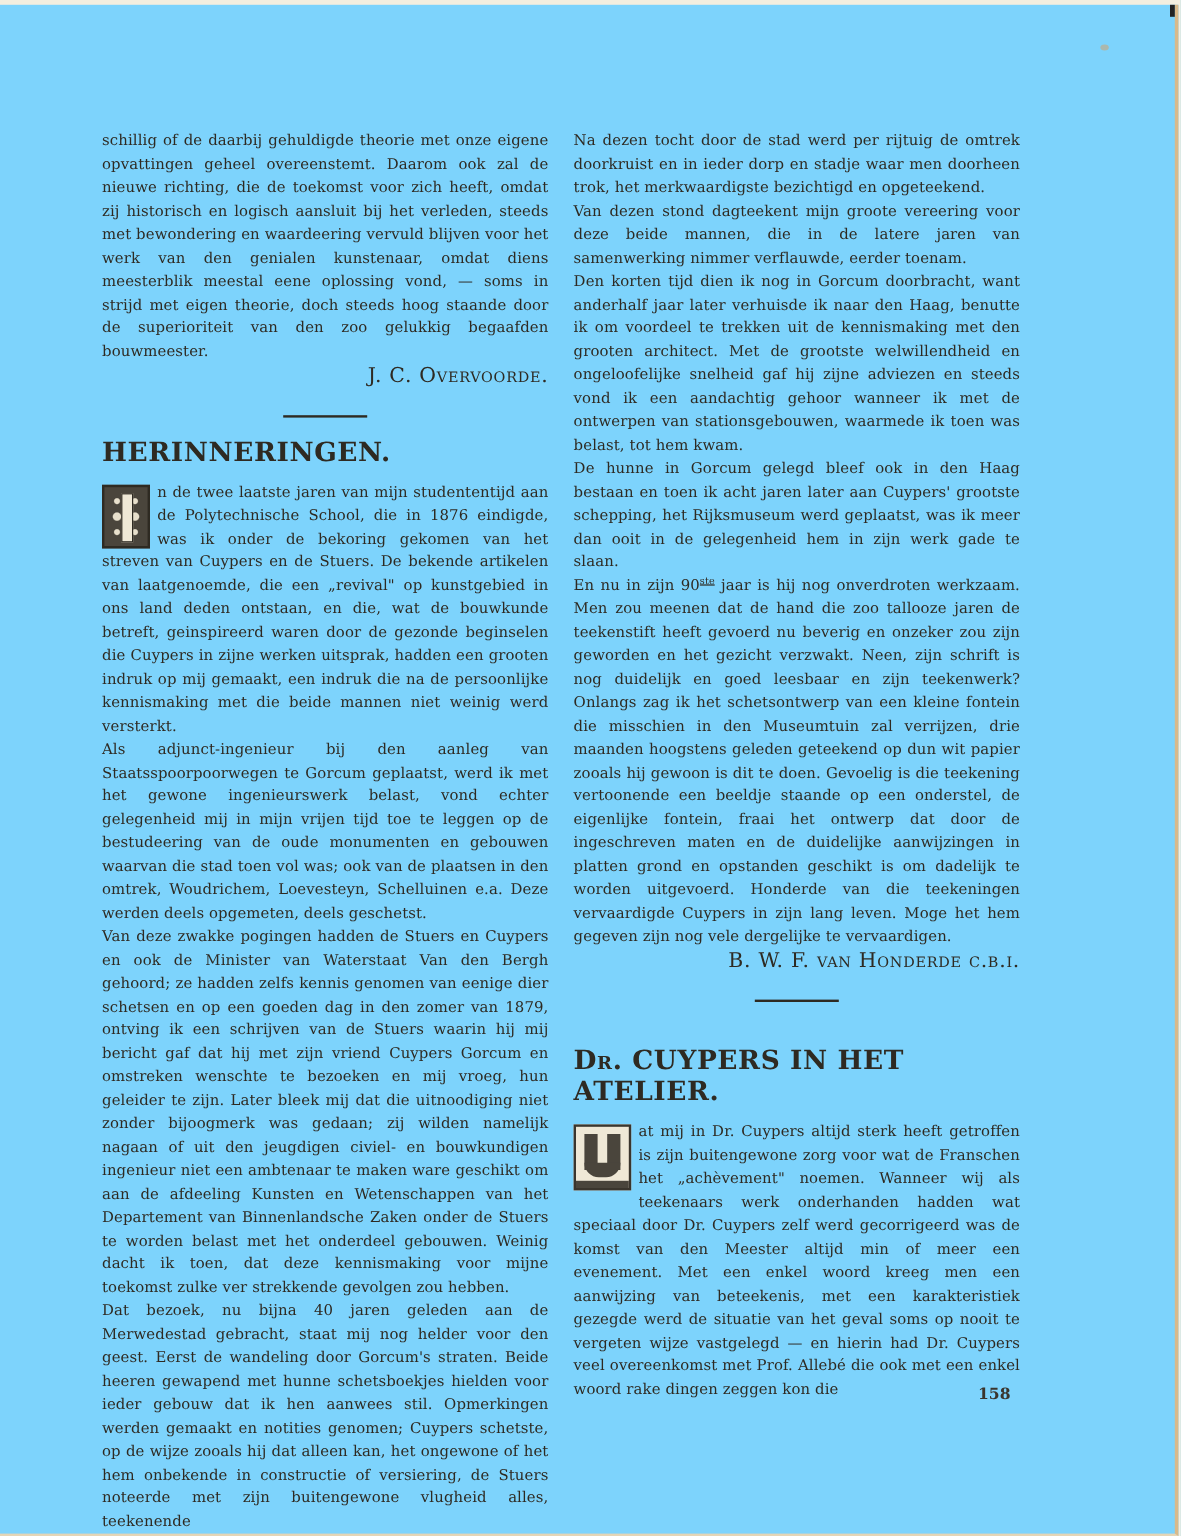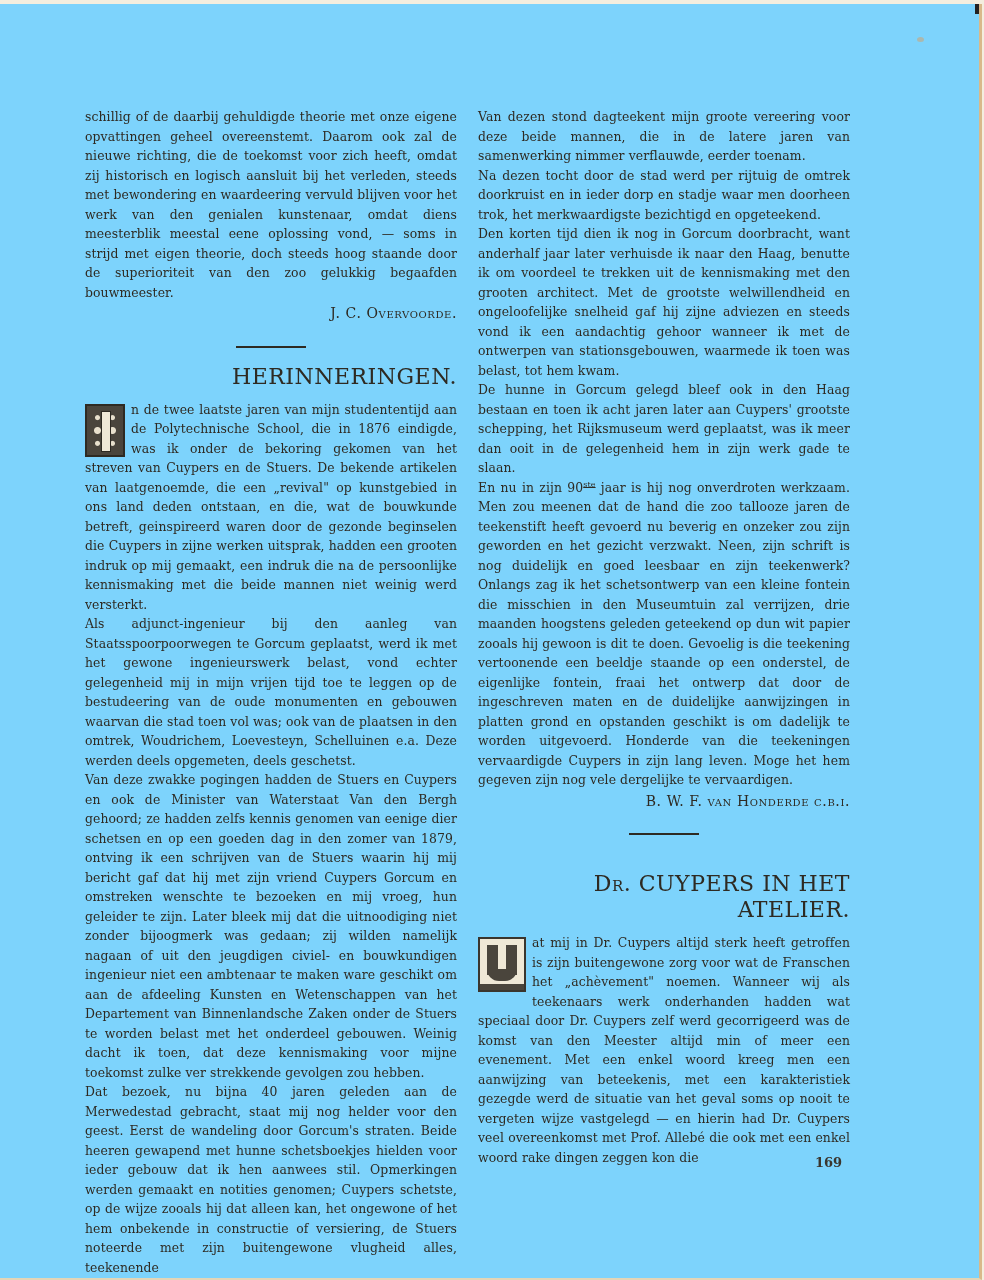--- a/index.html
+++ b/index.html
@@ -18,26 +18,26 @@
   }
   .edge-dark { position:absolute; right:0; top:0; width:4px; height:10px; background:#222; }
   .col {
     position:absolute; top:103px; width:372px;
     font-size:12.4px; line-height:19.5px; text-align:justify;
     letter-spacing:0.1px;
   }
   .col.left { left:85px; }
   .col.right { left:478px; }
   .para { margin:0; text-indent:0; }
-  .signature { text-align:right; font-size:14px; letter-spacing:0.6px; margin:2px 0 0 0; }
+  .signature { text-align:right; font-size:17px; letter-spacing:0.6px; margin:2px 0 0 0; }
   .signature .sc { font-variant:small-caps; }
   .rule { width:70px; height:2px; background:#2e2a22; margin:22px auto 0 auto; }
   .title {
-    text-align:right; font-size:22px; letter-spacing:0.5px; margin:16px 0 10px 0;
-    font-weight:normal; line-height:26px;
+    text-align:left; font-size:22px; letter-spacing:0.5px; margin:16px 0 10px 0;
+    font-weight:bold; line-height:26px;
   }
   .initial {
     float:left; width:40px; height:53px; margin:4px 6px 0 0;
     background:#4a453c; position:relative; box-sizing:border-box;
     border:2px solid #2e2a22;
   }
   .initial .orn {
     position:absolute; inset:3px;
     background:
       radial-gradient(circle at 25% 20%, #e8e0cc 2px, transparent 3px),
@@ -92,34 +92,34 @@
           <span class="orn"></span>
           <span class="letter-bar"></span>
         </span><span>n de twee laatste jaren van mijn studententijd aan de Polytechnische School, die in 1876 eindigde, was ik onder de bekoring gekomen van het streven van Cuypers en de Stuers. De bekende artikelen van laatgenoemde, die een „revival" op kunstgebied in ons land deden ontstaan, en die, wat de bouwkunde betreft, geinspireerd waren door de gezonde beginselen die Cuypers in zijne werken uitsprak, hadden een grooten indruk op mij gemaakt, een indruk die na de persoonlijke kennismaking met die beide mannen niet weinig werd versterkt.</span>
     </p>
     <p class="para">Als adjunct-ingenieur bij den aanleg van Staatsspoorpoorwegen te Gorcum geplaatst, werd ik met het gewone ingenieurswerk belast, vond echter gelegenheid mij in mijn vrijen tijd toe te leggen op de bestudeering van de oude monumenten en gebouwen waarvan die stad toen vol was; ook van de plaatsen in den omtrek, Woudrichem, Loevesteyn, Schelluinen e.a. Deze werden deels opgemeten, deels geschetst.</p>
     <p class="para">Van deze zwakke pogingen hadden de Stuers en Cuypers en ook de Minister van Waterstaat Van den Bergh gehoord; ze hadden zelfs kennis genomen van eenige dier schetsen en op een goeden dag in den zomer van 1879, ontving ik een schrijven van de Stuers waarin hij mij bericht gaf dat hij met zijn vriend Cuypers Gorcum en omstreken wenschte te bezoeken en mij vroeg, hun geleider te zijn. Later bleek mij dat die uitnoodiging niet zonder bijoogmerk was gedaan; zij wilden namelijk nagaan of uit den jeugdigen civiel- en bouwkundigen ingenieur niet een ambtenaar te maken ware geschikt om aan de afdeeling Kunsten en Wetenschappen van het Departement van Binnenlandsche Zaken onder de Stuers te worden belast met het onderdeel gebouwen. Weinig dacht ik toen, dat deze kennismaking voor mijne toekomst zulke ver strekkende gevolgen zou hebben.</p>
     <p class="para">Dat bezoek, nu bijna 40 jaren geleden aan de Merwedestad gebracht, staat mij nog helder voor den geest. Eerst de wandeling door Gorcum's straten. Beide heeren gewapend met hunne schetsboekjes hielden voor ieder gebouw dat ik hen aanwees stil. Opmerkingen werden gemaakt en notities genomen; Cuypers schetste, op de wijze zooals hij dat alleen kan, het ongewone of het hem onbekende in constructie of versiering, de Stuers noteerde met zijn buitengewone vlugheid alles, teekenende</p>
   </div>
 
   <div class="col right">
+    <p class="para">Na dezen tocht door de stad werd per rijtuig de omtrek doorkruist en in ieder dorp en stadje waar men doorheen trok, het merkwaardigste bezichtigd en opgeteekend.</p>
     <p class="para">Van dezen stond dagteekent mijn groote vereering voor deze beide mannen, die in de latere jaren van samenwerking nimmer verflauwde, eerder toenam.</p>
-    <p class="para">Na dezen tocht door de stad werd per rijtuig de omtrek doorkruist en in ieder dorp en stadje waar men doorheen trok, het merkwaardigste bezichtigd en opgeteekend.</p>
     <p class="para">Den korten tijd dien ik nog in Gorcum doorbracht, want anderhalf jaar later verhuisde ik naar den Haag, benutte ik om voordeel te trekken uit de kennismaking met den grooten architect. Met de grootste welwillendheid en ongeloofelijke snelheid gaf hij zijne adviezen en steeds vond ik een aandachtig gehoor wanneer ik met de ontwerpen van stationsgebouwen, waarmede ik toen was belast, tot hem kwam.</p>
     <p class="para">De hunne in Gorcum gelegd bleef ook in den Haag bestaan en toen ik acht jaren later aan Cuypers' grootste schepping, het Rijksmuseum werd geplaatst, was ik meer dan ooit in de gelegenheid hem in zijn werk gade te slaan.</p>
     <p class="para"><span>En nu in zijn 90</span><span class="sup">ste</span><span> jaar is hij nog onverdroten werkzaam. Men zou meenen dat de hand die zoo tallooze jaren de teekenstift heeft gevoerd nu beverig en onzeker zou zijn geworden en het gezicht verzwakt. Neen, zijn schrift is nog duidelijk en goed leesbaar en zijn teekenwerk? Onlangs zag ik het schetsontwerp van een kleine fontein die misschien in den Museumtuin zal verrijzen, drie maanden hoogstens geleden geteekend op dun wit papier zooals hij gewoon is dit te doen. Gevoelig is die teekening vertoonende een beeldje staande op een onderstel, de eigenlijke fontein, fraai het ontwerp dat door de ingeschreven maten en de duidelijke aanwijzingen in platten grond en opstanden geschikt is om dadelijk te worden uitgevoerd. Honderde van die teekeningen vervaardigde Cuypers in zijn lang leven. Moge het hem gegeven zijn nog vele dergelijke te vervaardigen.</span></p>
     <p class="signature"><span class="sc">B. W. F. van Honderde c.b.i.</span></p>
 
     <div class="rule"></div>
     <h2 class="title" style="font-variant:small-caps;margin-top:36px;"><span>Dr. CUYPERS IN HET ATELIER.</span></h2>
 
     <p class="para">
       <span class="initial-u">
           <span class="arm l"></span>
           <span class="arm r"></span>
           <span class="bowl"></span>
           <span class="base"></span>
         </span><span>at mij in Dr. Cuypers altijd sterk heeft getroffen is zijn buitengewone zorg voor wat de Franschen het „achèvement" noemen. Wanneer wij als teekenaars werk onderhanden hadden wat speciaal door Dr. Cuypers zelf werd gecorrigeerd was de komst van den Meester altijd min of meer een evenement. Met een enkel woord kreeg men een aanwijzing van beteekenis, met een karakteristiek gezegde werd de situatie van het geval soms op nooit te vergeten wijze vastgelegd — en hierin had Dr. Cuypers veel overeenkomst met Prof. Allebé die ook met een enkel woord rake dingen zeggen kon die</span>
     </p>
   </div>
 
-  <div class="page-number">169</div>
+  <div class="page-number">158</div>
 </div>
 
 </body></html>

